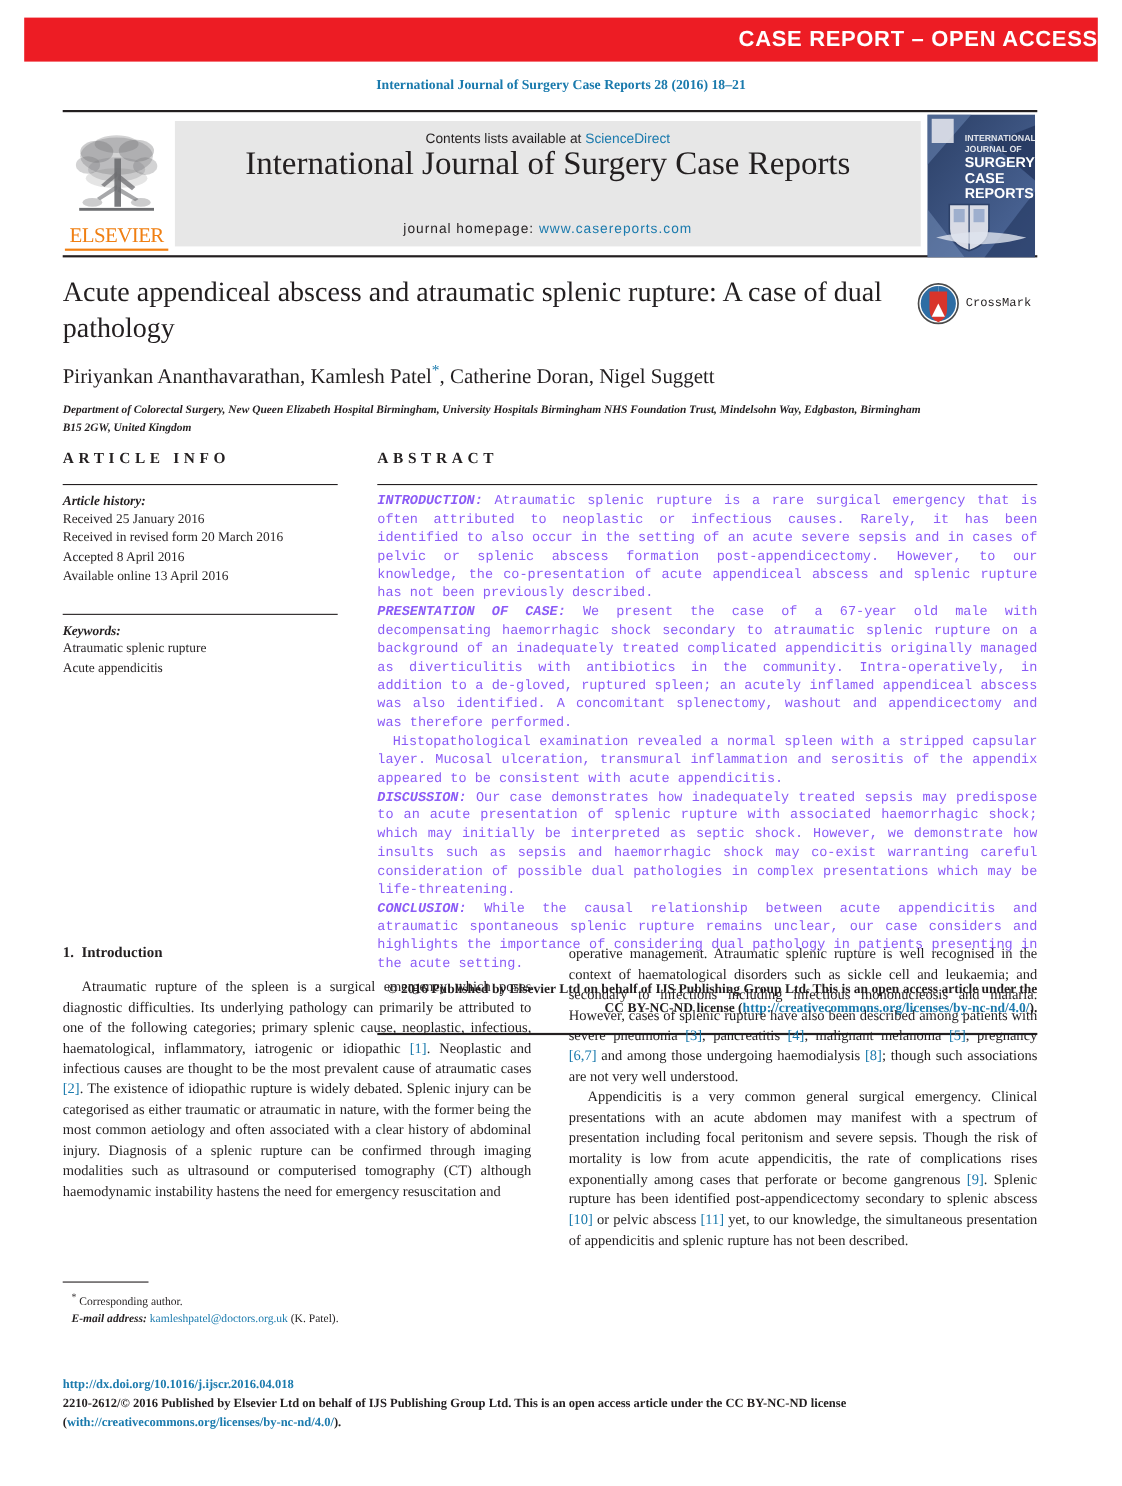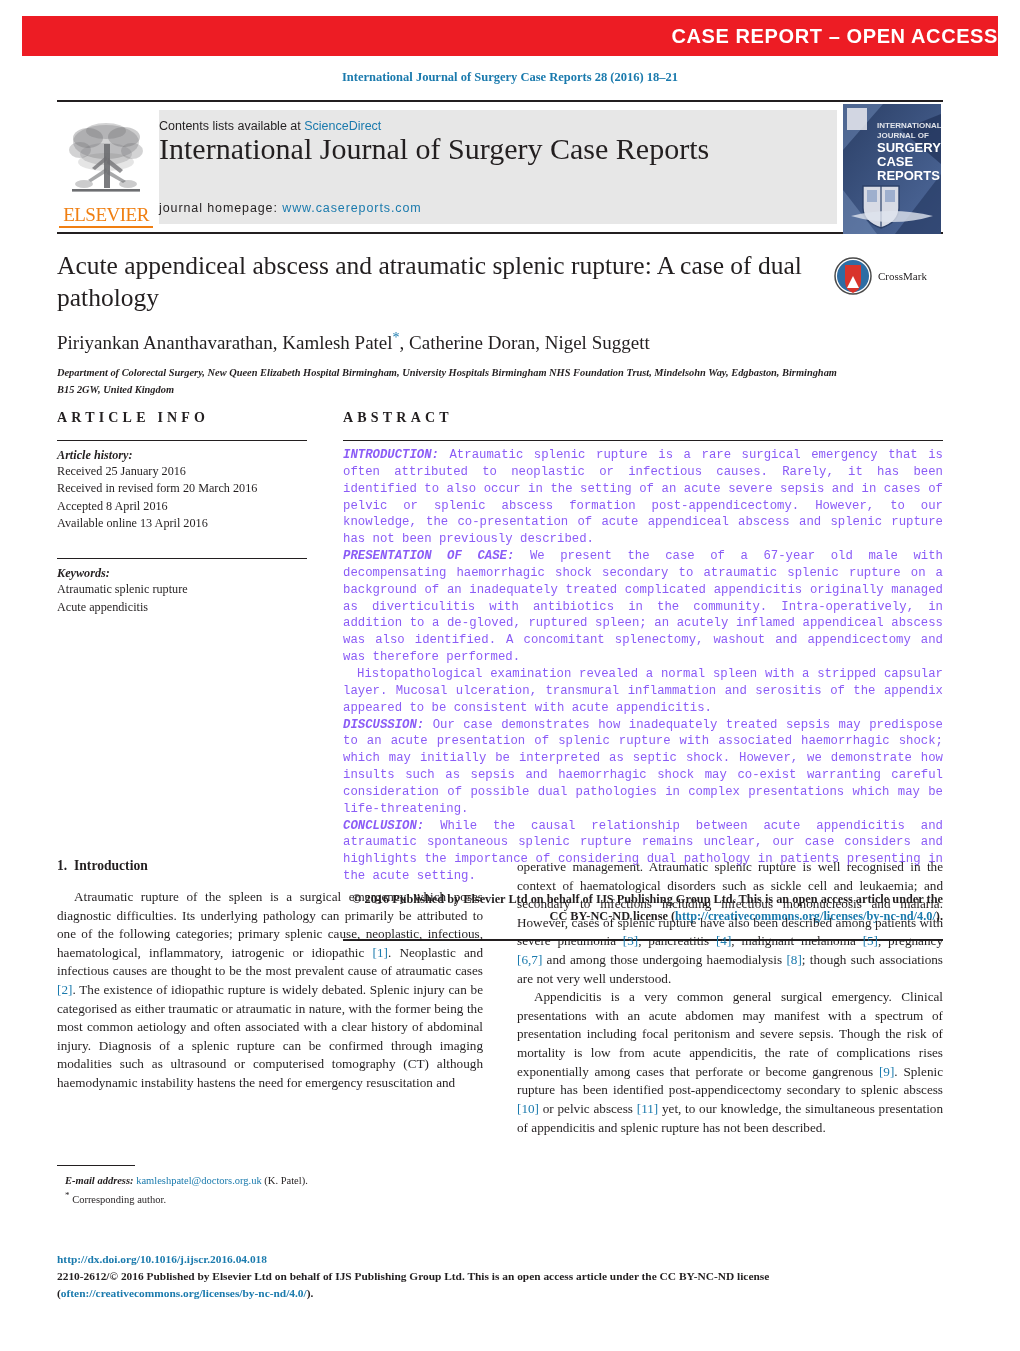--- a/index.html
+++ b/index.html
@@ -97,20 +97,21 @@
     height: 2.5px;
     background: #f07f12;
     margin-top: 2px;
   }
   .masthead-center {
     flex: 1 1 auto;
     background: #e7e7e7;
     margin: 8px 0 8px 4px;
     display: flex;
     flex-direction: column;
+    align-items: center;
     justify-content: space-between;
     padding: 9px 0 11px 0;
     box-sizing: border-box;
   }
   .contents-line {
     font-family: "Liberation Sans", sans-serif;
     font-size: 12.5px;
     color: #231f20;
   }
   .contents-line .sd-link { color: #1a7aad; }
@@ -179,21 +180,21 @@
   .crossmark {
     position: absolute;
     top: 4px;
     right: 0;
     width: 110px;
     height: 44px;
     display: flex;
     align-items: center;
   }
   .crossmark-label {
-    font-family: Liberation Serif, serif;
+    font-family: Liberation Mono, monospace;
     font-size: 11px;
     margin-left: 5px;
     color: #231f20;
   }
 
   
   .info-abstract {
     position: absolute;
     top: 410px;
     left: 57px;
@@ -496,28 +497,28 @@
 
     <div class="bodycol">
       <p class="body-p cont"><span>operative management. Atraumatic splenic rupture is well recognised in the context of haematological disorders such as sickle cell and leukaemia; and secondary to infections including infectious mononucleosis and malaria. However, cases of splenic rupture have also been described among patients with severe pneumonia </span><span class="ref">[3]</span><span>, pancreatitis </span><span class="ref">[4]</span><span>, malignant melanoma </span><span class="ref">[5]</span><span>, pregnancy </span><span class="ref">[6,7]</span><span> and among those undergoing haemodialysis </span><span class="ref">[8]</span><span>; though such associations are not very well understood.</span></p>
       <p class="body-p"><span>Appendicitis is a very common general surgical emergency. Clinical presentations with an acute abdomen may manifest with a spectrum of presentation including focal peritonism and severe sepsis. Though the risk of mortality is low from acute appendicitis, the rate of complications rises exponentially among cases that perforate or become gangrenous </span><span class="ref">[9]</span><span>. Splenic rupture has been identified post-appendicectomy secondary to splenic abscess </span><span class="ref">[10]</span><span> or pelvic abscess </span><span class="ref">[11]</span><span> yet, to our knowledge, the simultaneous presentation of appendicitis and splenic rupture has not been described.</span></p>
     </div>
   </div>
 
   <div class="footnote">
     <hr class="footnote-rule">
     <div class="fn-line">
+      <span class="fn-star">*</span><span> Corresponding author.</span>
+    </div>
+    <div class="fn-line">
       <span class="fn-italic">E-mail address:</span>
       <span class="fn-mail">kamleshpatel@doctors.org.uk</span><span> (K. Patel).</span>
-    </div>
-    <div class="fn-line">
-      <span class="fn-star">*</span><span> Corresponding author.</span>
     </div>
   </div>
 
   <div class="bottom-block">
     <div class="doi">http://dx.doi.org/10.1016/j.ijscr.2016.04.018</div>
     <div class="issn-line">
-      <span>2210-2612/© 2016 Published by Elsevier Ltd on behalf of IJS Publishing Group Ltd. This is an open access article under the CC BY-NC-ND license (</span><span class="cc-link">often://creativecommons.</span><span class="cc-link">org/licenses/by-nc-nd/4.0/</span><span>).</span>
+      <span>2210-2612/© 2016 Published by Elsevier Ltd on behalf of IJS Publishing Group Ltd. This is an open access article under the CC BY-NC-ND license (</span><span class="cc-link">with://creativecommons.</span><span class="cc-link">org/licenses/by-nc-nd/4.0/</span><span>).</span>
     </div>
   </div>
 
 </div>
 
 </body></html>

